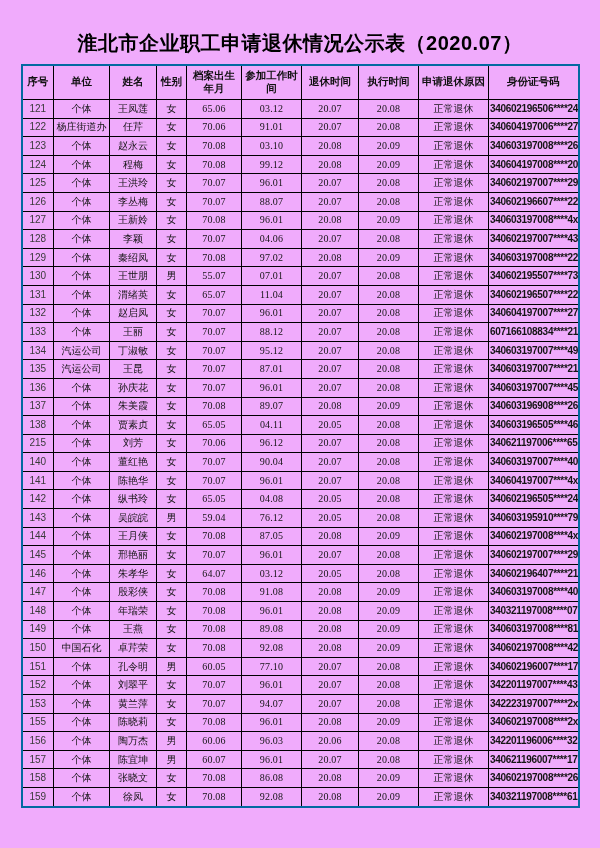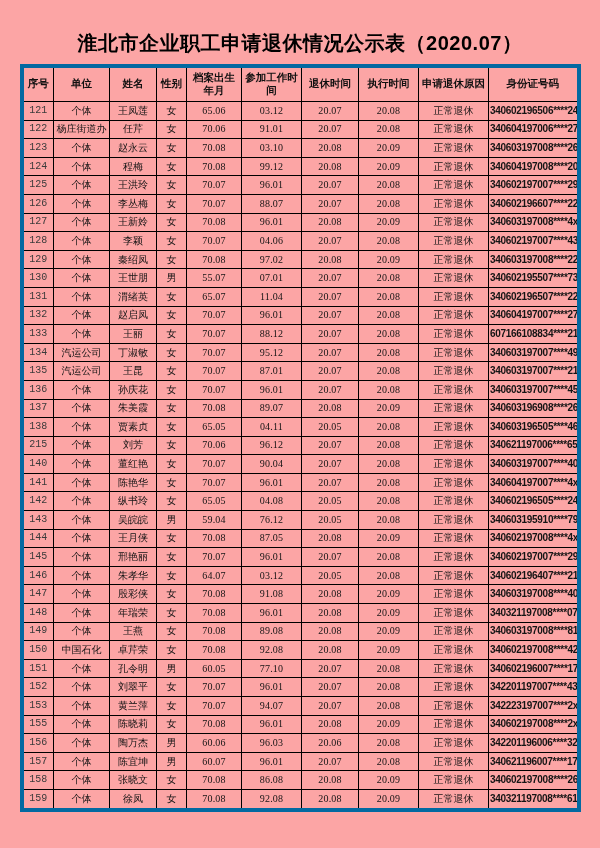--- a/index.html
+++ b/index.html
@@ -3,40 +3,40 @@
 <meta charset="utf-8">
 <style>
   html, body {
     margin: 0;
     padding: 0;
     background: #ffffff;
   }
   .page {
     width: 600px;
     height: 848px;
-    background: #fca5a5;
+    background: #f0abfc;
     overflow: hidden;
     font-family: "Liberation Serif", "DejaVu Serif", serif;
     color: #141414;
   }
   .doc-title {
     margin: 30px auto 7px auto;
     text-align: center;
     font-size: 20px;
     font-weight: 700;
     letter-spacing: 0.5px;
     color: #000000;
     font-family: "Liberation Sans", "DejaVu Sans", sans-serif;
   }
   table.roster {
     margin: 0 auto;
     border-collapse: collapse;
     table-layout: fixed;
     width: 557px;
-    border: 4px solid #0369a1;
+    border: 2px solid #0369a1;
   }
   table.roster th, table.roster td {
     border: 1px solid #000;
     text-align: center;
     vertical-align: middle;
     padding: 0 1px;
     overflow: hidden;
   }
   table.roster th {
     height: 33px;
@@ -44,21 +44,21 @@
     line-height: 1.2;
     font-weight: 700;
     color: #101010;
   }
   table.roster td {
     height: 17.6px;
     font-size: 10px;
     line-height: 1;
     white-space: nowrap;
   }
-  td.c0 { font-size: 9px; color: #3a3a3a; font-family: Liberation Mono, monospace; }
+  td.c0 { font-size: 9px; color: #3a3a3a; font-family: Liberation Sans, sans-serif; }
   td.c4, td.c5, td.c6, td.c7 { font-size: 10px; letter-spacing: 0.2px; }
   td.c9 {
     font-family: "Liberation Sans", "DejaVu Sans", sans-serif;
     font-weight: 700;
     font-size: 10.3px;
     letter-spacing: -0.3px;
   }
   col.w0 { width: 32px; }
   col.w1 { width: 56px; }
   col.w2 { width: 47px; }

